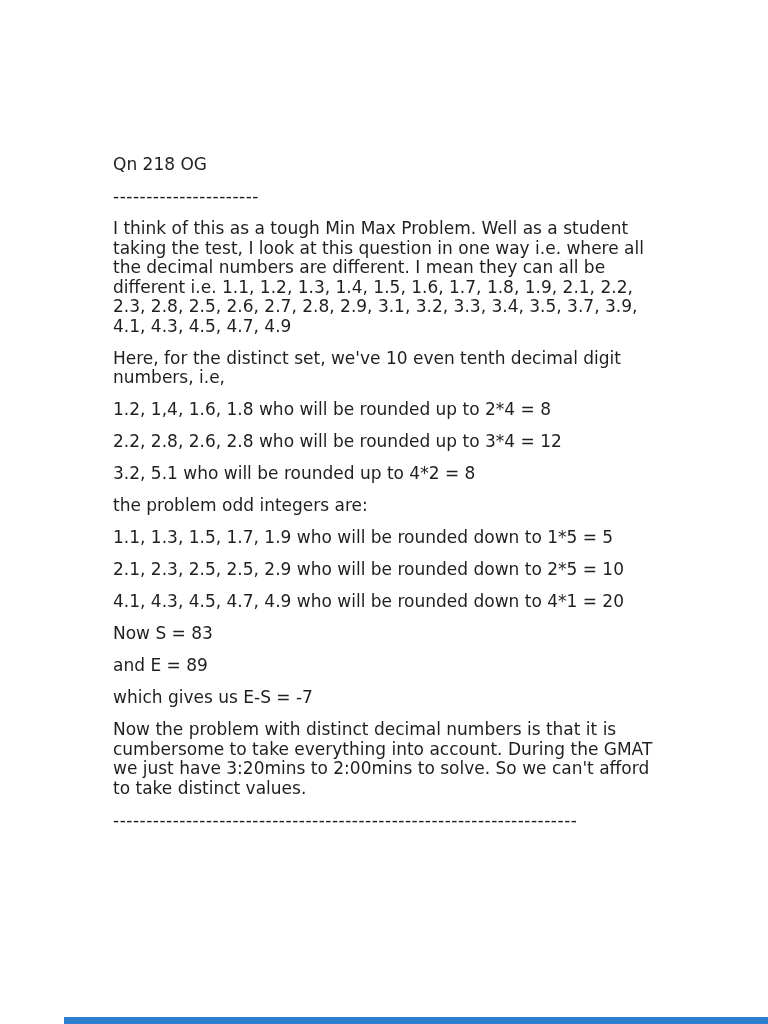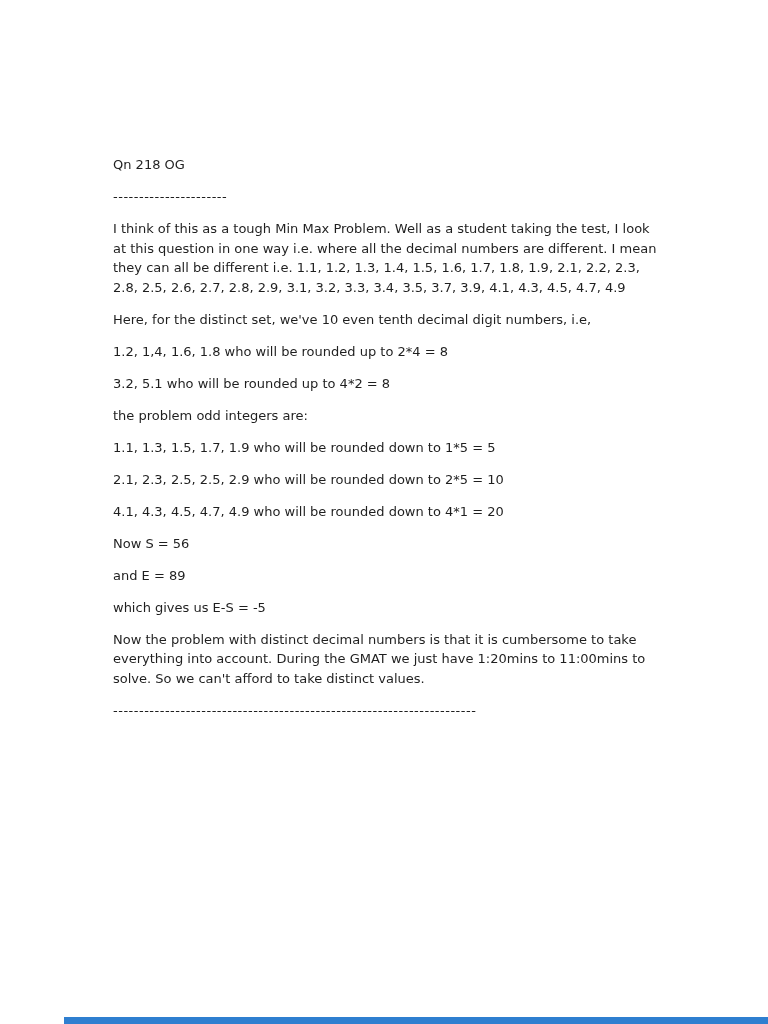--- a/index.html
+++ b/index.html
@@ -21,21 +21,21 @@
     width: 768px;
     height: 1024px;
     background: #ffffff;
   }
   .doc-content {
     position: absolute;
     top: 155px;
     left: 113px;
     width: 545px;
     color: #1f1f1f;
-    font-size: 13px;
+    font-size: 17px;
     line-height: 19.5px;
   }
   .blk {
     margin: 0 0 12.5px 0;
     white-space: pre-wrap;
     word-wrap: break-word;
   }
   .gap-before {
   }
   .dashes {
@@ -59,39 +59,40 @@
     <p class="blk">Qn 218 OG</p>
 
     <p class="blk dashes">----------------------</p>
 
     <p class="blk">I think of this as a tough Min Max Problem. Well as a student taking the test, I look at this question in one way i.e. where all the decimal numbers are different. I mean they can all be different i.e. 1.1, 1.2, 1.3, 1.4, 1.5, 1.6, 1.7, 1.8, 1.9, 2.1, 2.2, 2.3, 2.8, 2.5, 2.6, 2.7, 2.8, 2.9, 3.1, 3.2, 3.3, 3.4, 3.5, 3.7, 3.9, 4.1, 4.3, 4.5, 4.7, 4.9</p>
 
     <p class="blk gap-before">Here, for the distinct set, we've 10 even tenth decimal digit numbers, i.e,</p>
 
     <p class="blk">1.2, 1,4, 1.6, 1.8 who will be rounded up to 2*4 = 8</p>
 
+    <p class="blk">2.2, 2.8, 2.6, 2.8 who will be rounded up to 3*4 = 12</p>
 
     <p class="blk">3.2, 5.1 who will be rounded up to 4*2 = 8</p>
 
     <p class="blk gap-before">the problem odd integers are:</p>
 
     <p class="blk">1.1, 1.3, 1.5, 1.7, 1.9 who will be rounded down to 1*5 = 5</p>
 
     <p class="blk">2.1, 2.3, 2.5, 2.5, 2.9 who will be rounded down to 2*5 = 10</p>
 
 
     <p class="blk">4.1, 4.3, 4.5, 4.7, 4.9 who will be rounded down to 4*1 = 20</p>
 
-    <p class="blk gap-before">Now S = 56</p>
+    <p class="blk gap-before">Now S = 83</p>
 
     <p class="blk">and E = 89</p>
 
-    <p class="blk">which gives us E-S = -5</p>
+    <p class="blk">which gives us E-S = -7</p>
 
-    <p class="blk">Now the problem with distinct decimal numbers is that it is cumbersome to take everything into account. During the GMAT we just have 1:20mins to 11:00mins to solve. So we can't afford to take distinct values.</p>
+    <p class="blk">Now the problem with distinct decimal numbers is that it is cumbersome to take everything into account. During the GMAT we just have 3:20mins to 2:00mins to solve. So we can't afford to take distinct values.</p>
 
     <p class="blk dashes">----------------------------------------------------------------------</p>
 
 
   </div>
 
   <div class="bottom-bar"></div>
 </div>
 
 </body></html>

